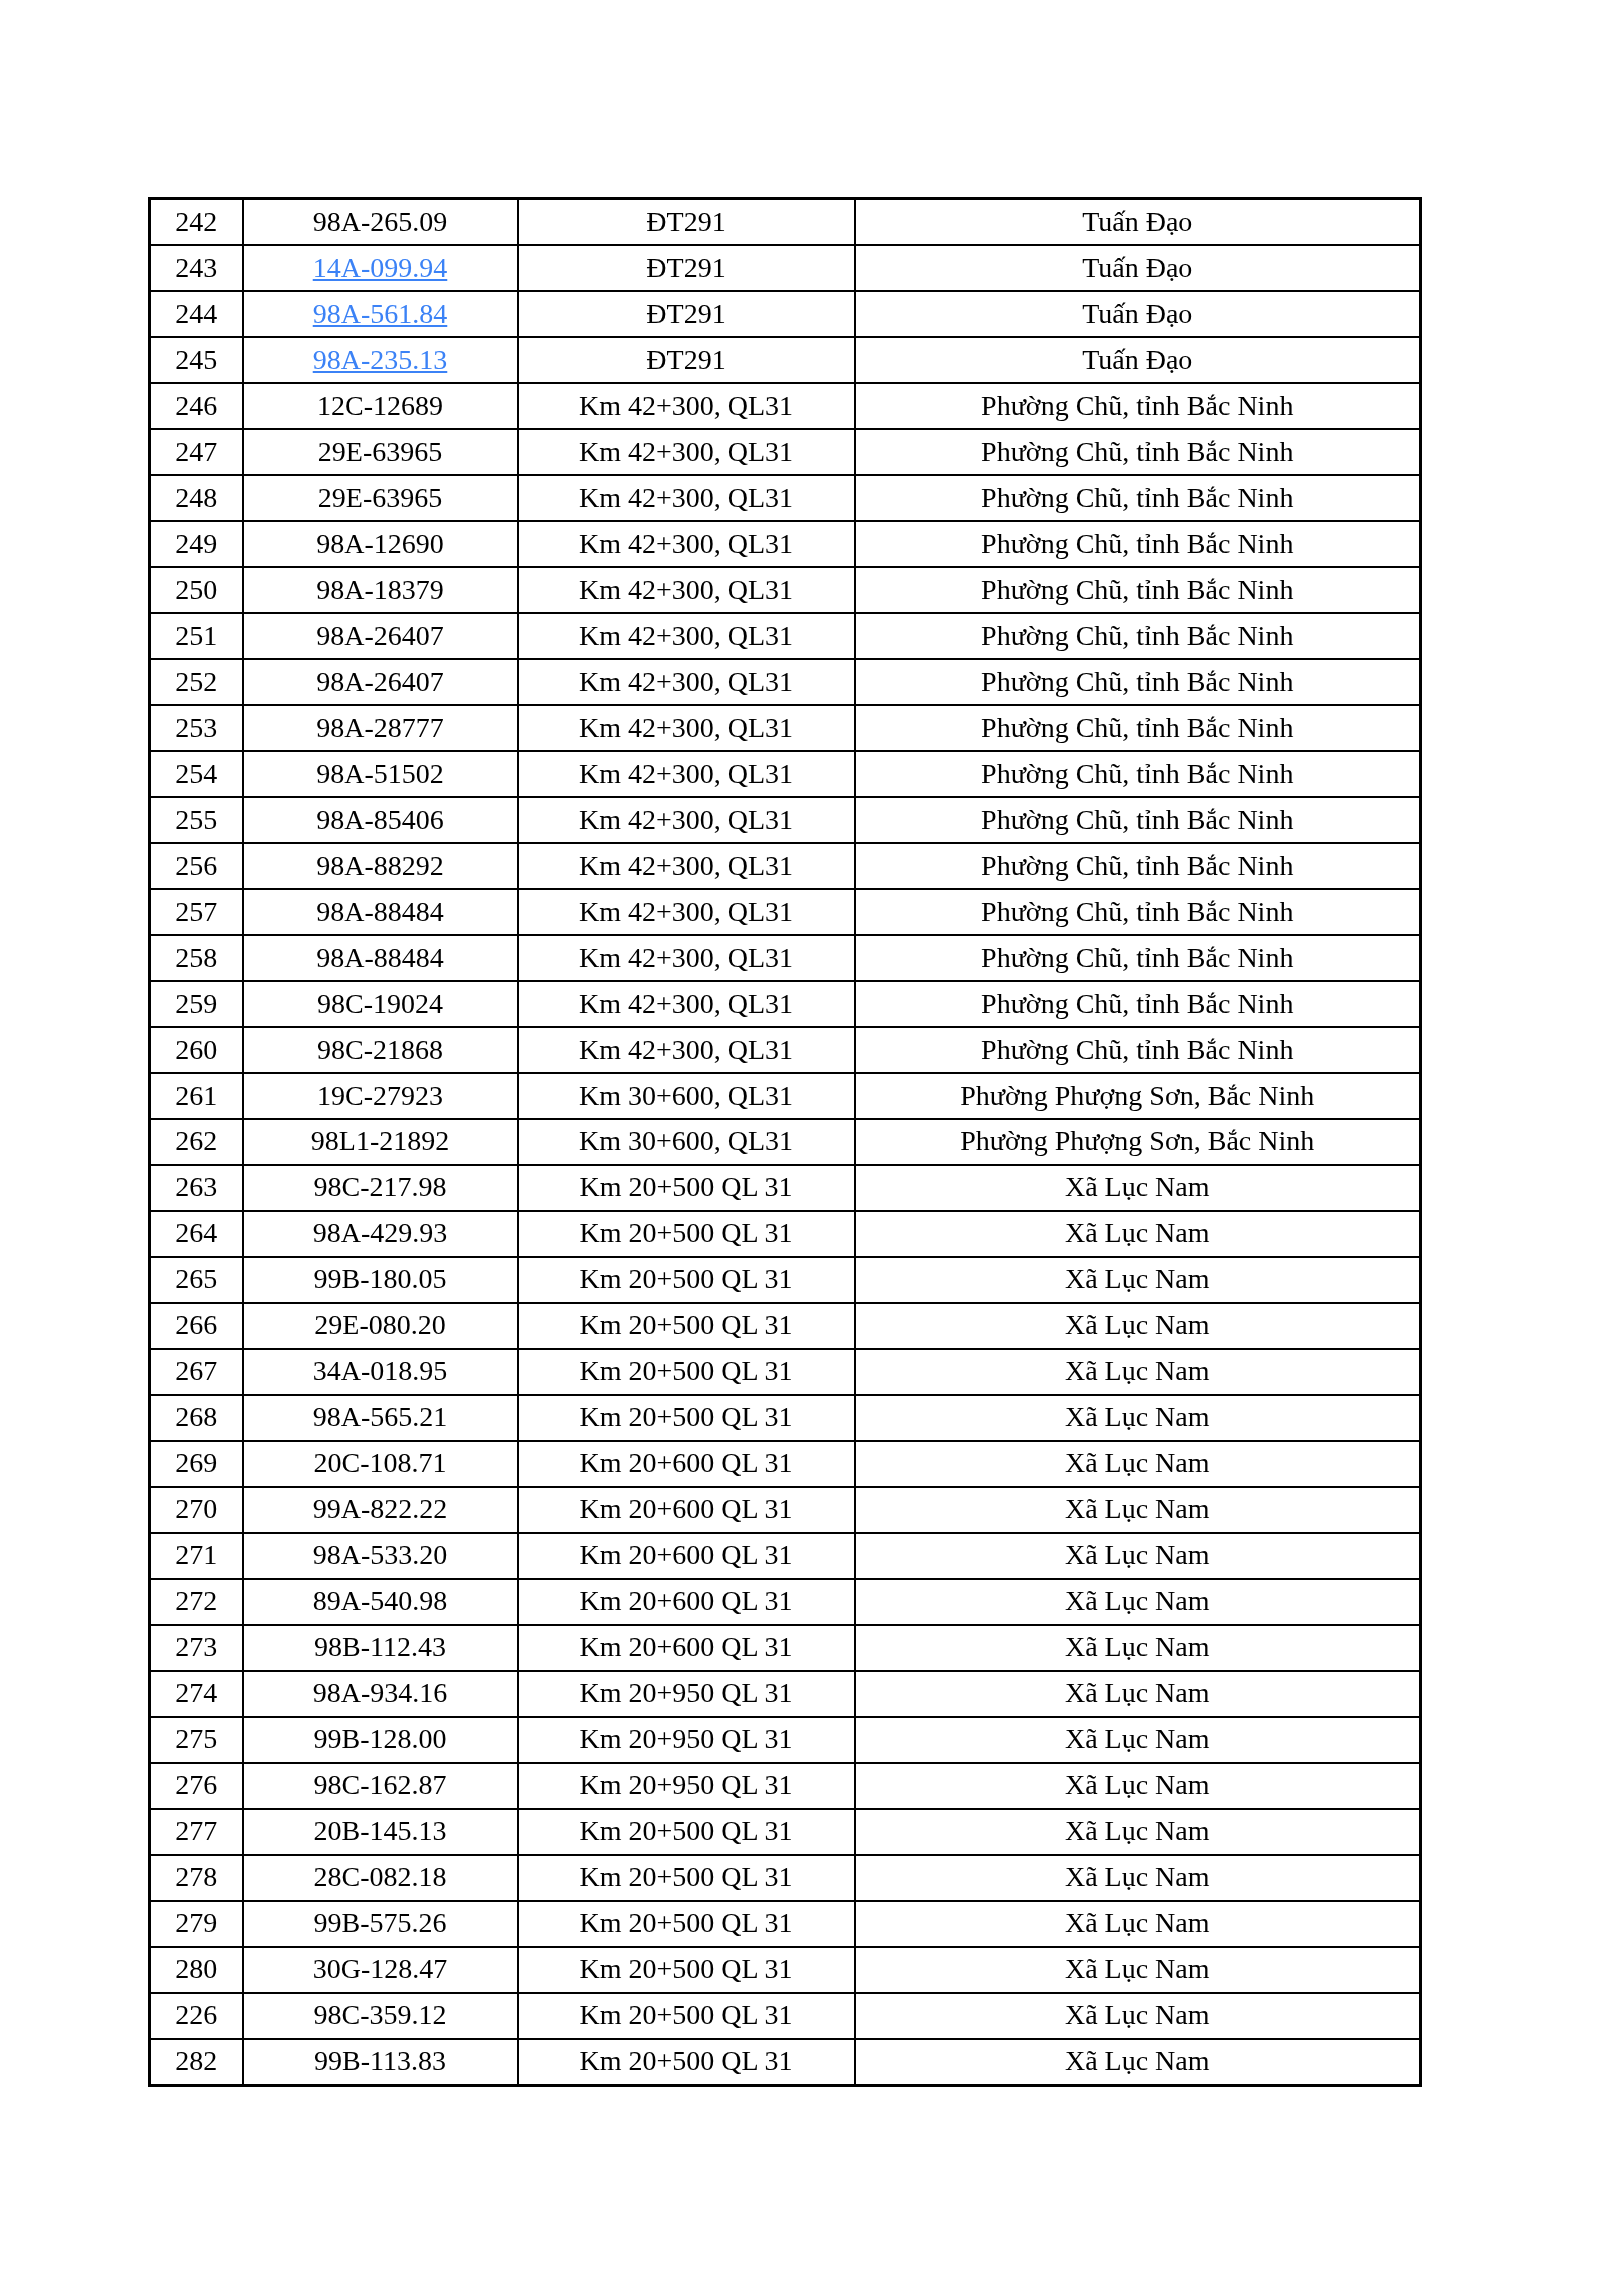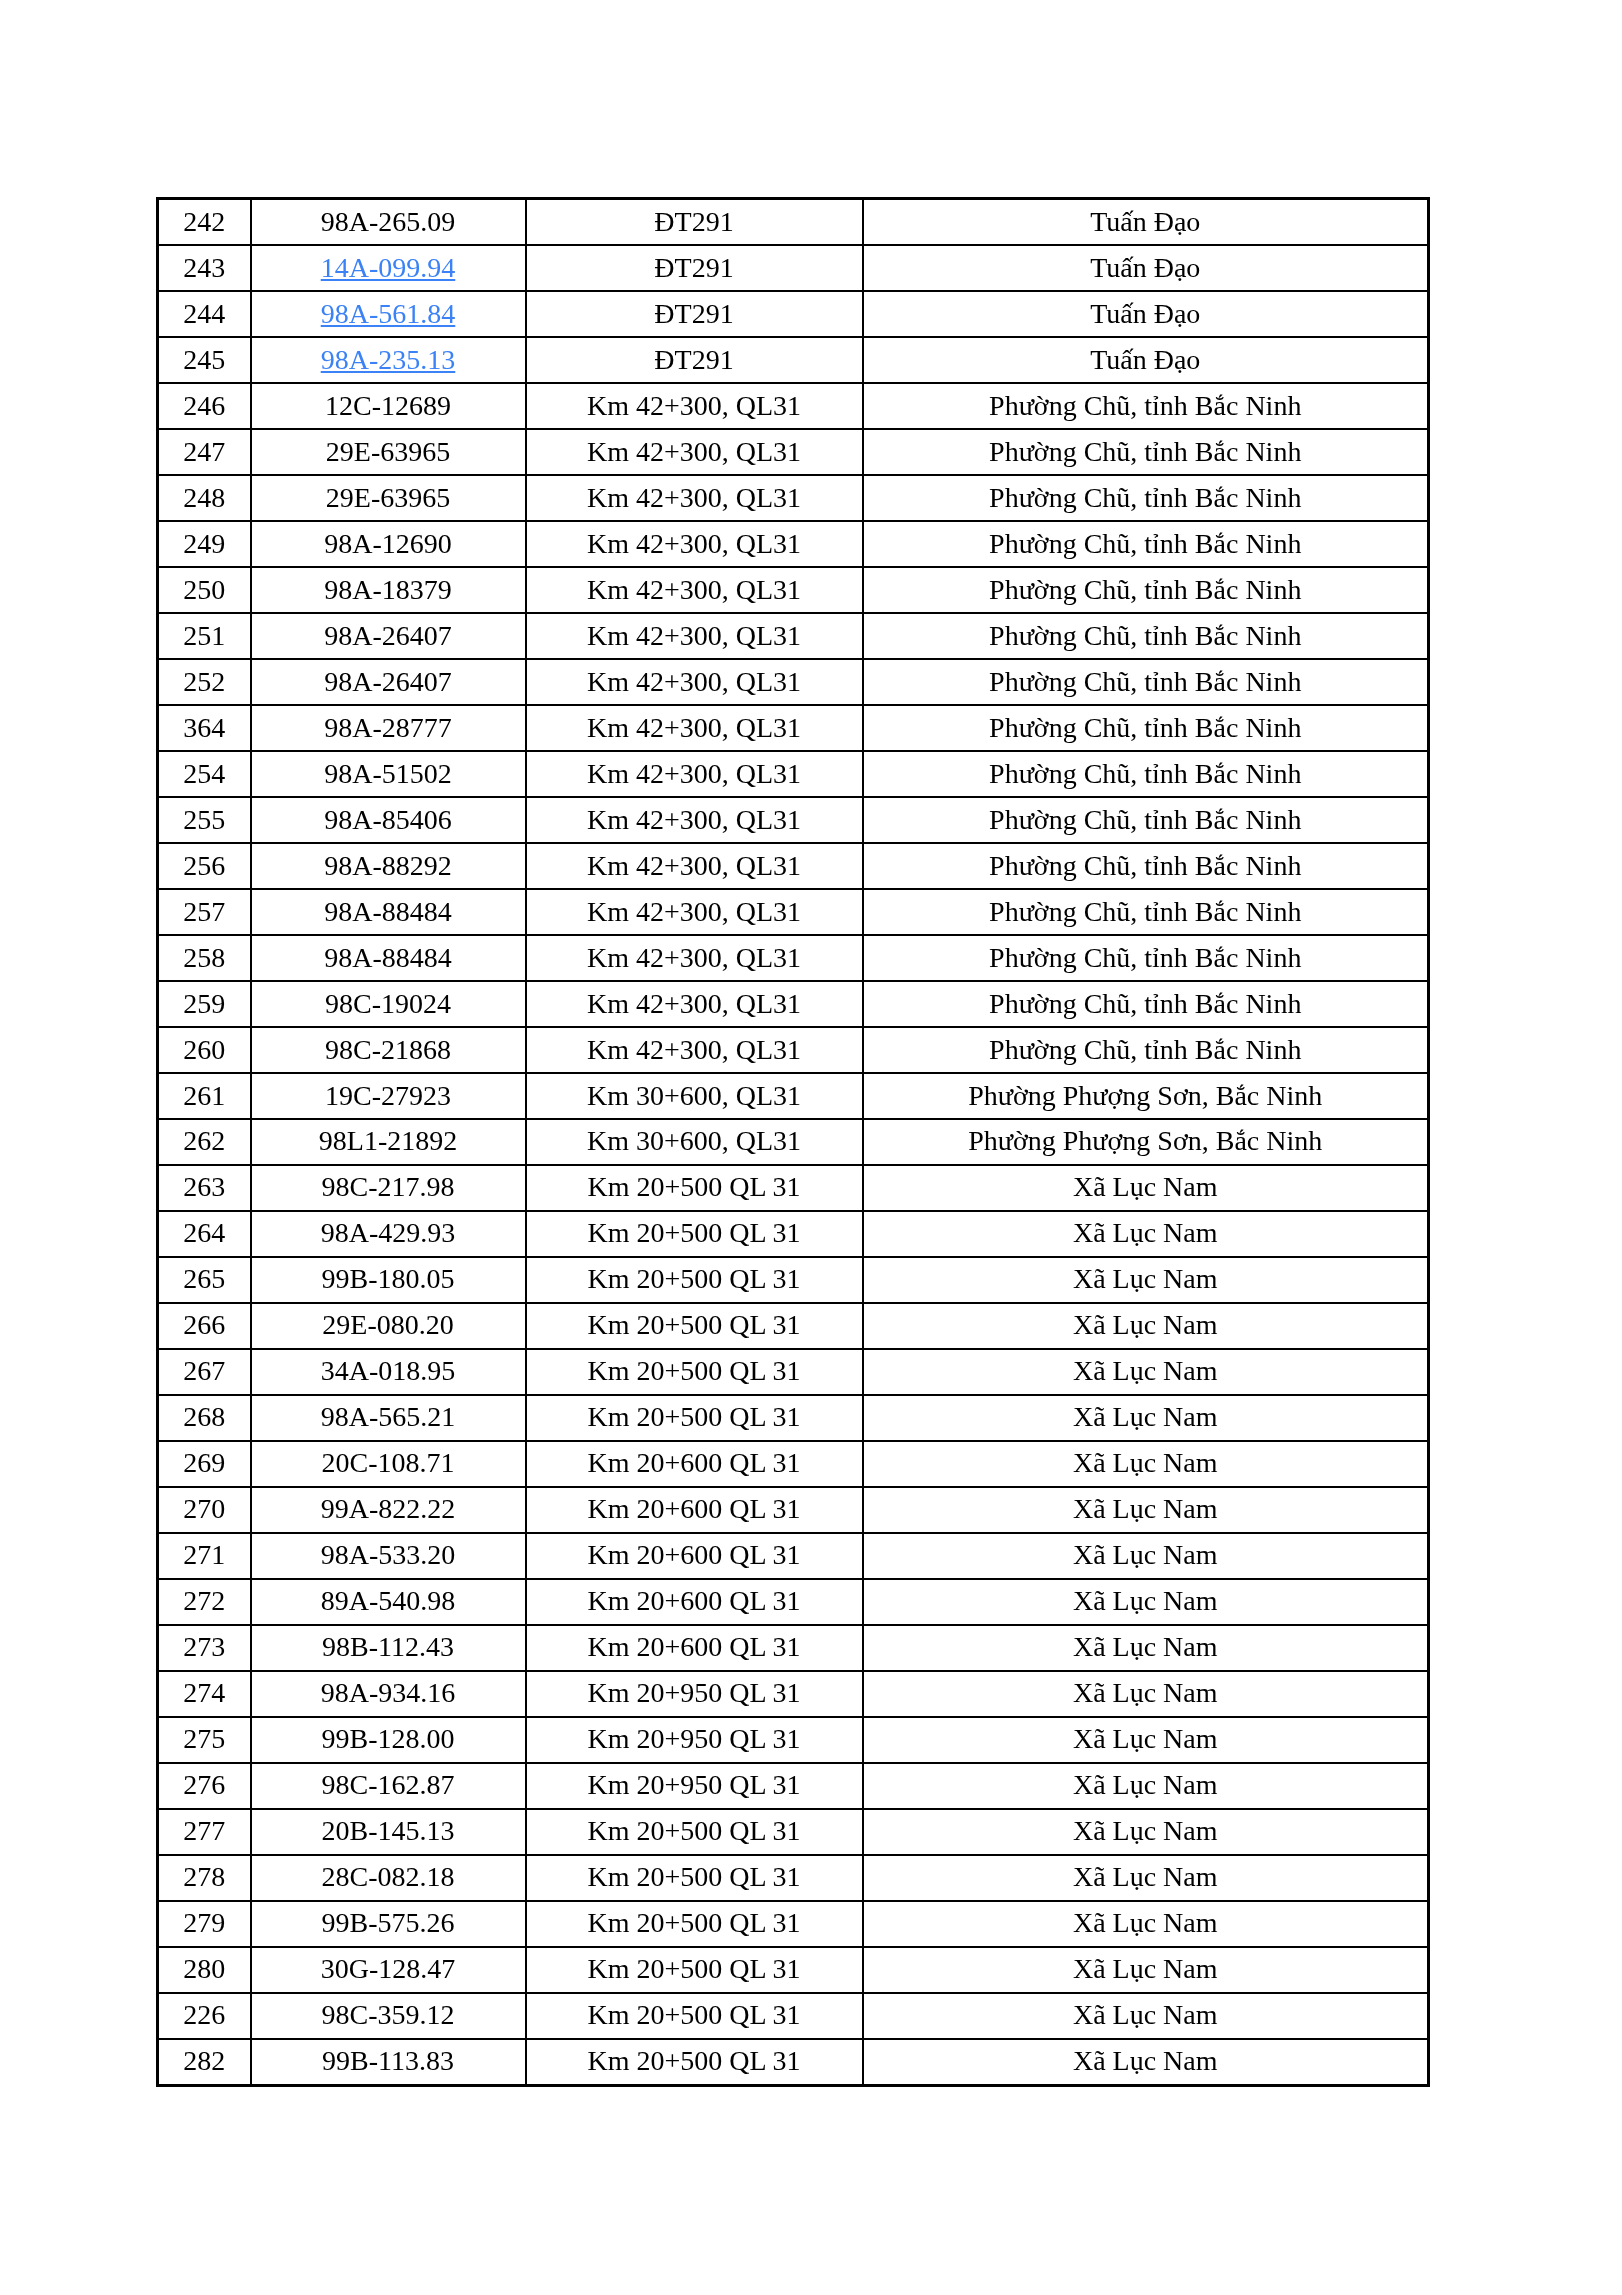--- a/index.html
+++ b/index.html
@@ -18,21 +18,20 @@
   }
   table#vehicle-table {
     position: absolute;
     left: 148px;
     top: 197px;
     width: 1271px;
     height: 1890px;
     table-layout: fixed;
     border-collapse: collapse;
     background: #ffffff;
-    margin-left: 8px;
   }
   table#vehicle-table td {
     border: 2.4px solid #000000;
     text-align: center;
     vertical-align: middle;
     font-size: 28px;
     line-height: 1.1;
     padding: 0 3.2px;
     overflow: hidden;
     white-space: nowrap;
@@ -118,21 +117,21 @@
     <td>Km 42+300, QL31</td>
     <td>Phường Chũ, tỉnh Bắc Ninh</td>
   </tr>
         <tr>
     <td>252</td>
     <td>98A-26407</td>
     <td>Km 42+300, QL31</td>
     <td>Phường Chũ, tỉnh Bắc Ninh</td>
   </tr>
         <tr>
-    <td>364</td>
+    <td>253</td>
     <td>98A-28777</td>
     <td>Km 42+300, QL31</td>
     <td>Phường Chũ, tỉnh Bắc Ninh</td>
   </tr>
         <tr>
     <td>254</td>
     <td>98A-51502</td>
     <td>Km 42+300, QL31</td>
     <td>Phường Chũ, tỉnh Bắc Ninh</td>
   </tr>

